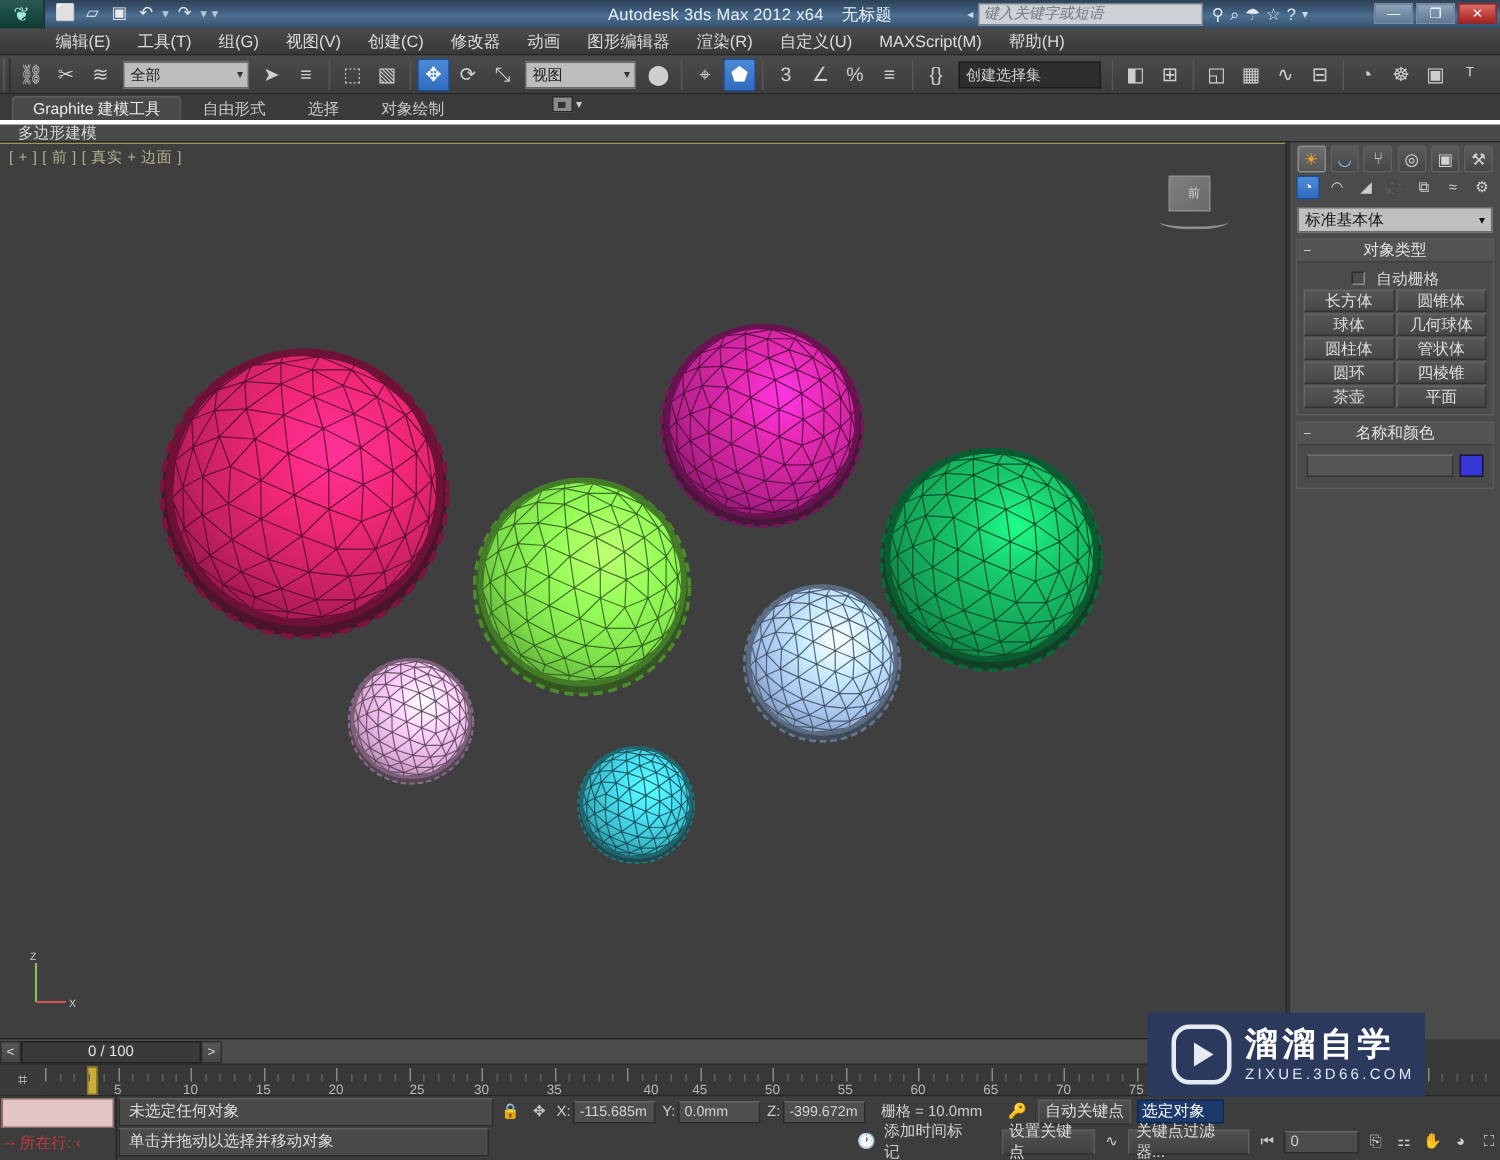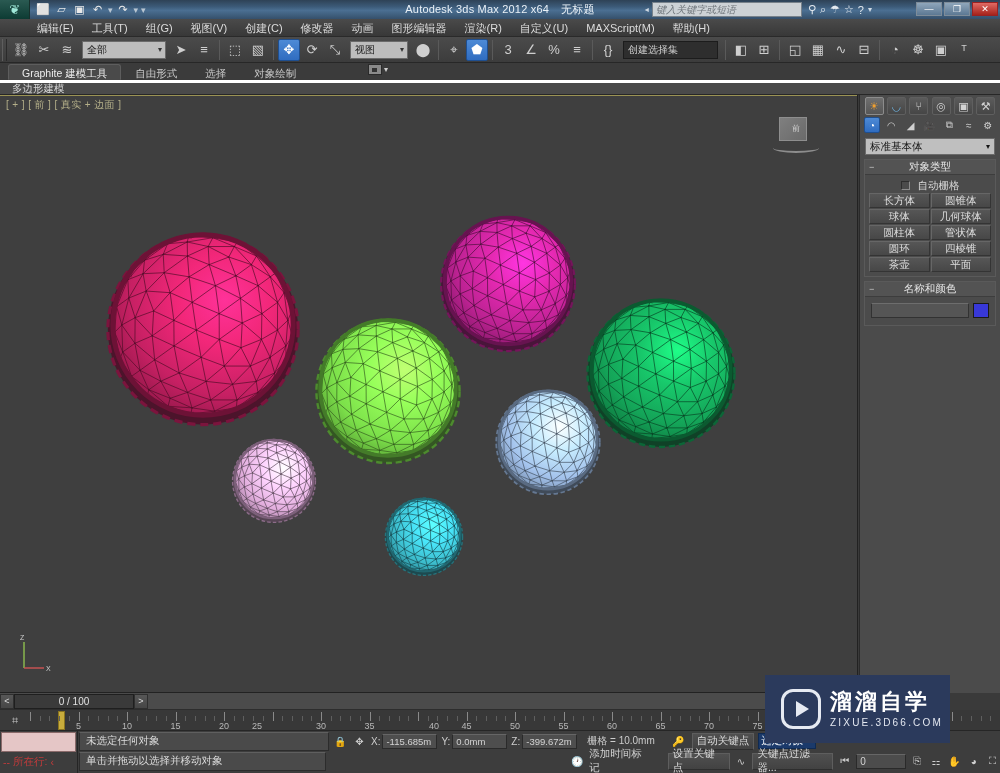--- a/index.html
+++ b/index.html
@@ -254,21 +254,21 @@
     width:50px;height:15px;background:#4c4c4c;border:1px solid #2a2a2a;border-top-color:#666;
     color:#d2d2d2;font-size:10px;padding-left:3px;display:flex;align-items:center;
   }
   .navicon {
     width:15px;height:15px; display:flex;align-items:center;justify-content:center;
     font-size:10px; color:#d0d0d0;
   }
 
   
   .watermark {
-    position:absolute; left:765px; top:675px; width:185px; height:68px;
+    position:absolute; left:765px; top:675px; width:185px; height:56px;
     background:#2b3a5c; display:flex; align-items:center; gap:9px; padding-left:16px;
     z-index: 40;
   }
   .wm-logo {
     width:40px;height:40px;border:3px solid #e6eaf2;border-radius:12px;
     display:flex;align-items:center;justify-content:center;
   }
   .wm-logo .tri {
     width:0;height:0;border-left:13px solid #e6eaf2;
     border-top:8px solid transparent;border-bottom:8px solid transparent;
@@ -342,21 +342,21 @@
     </div>
     <div class="tb">➤</div>
     <div class="tb">≡</div>
     <div class="tsep"></div>
     <div class="tb">⬚</div>
     <div class="tb">▧</div>
     <div class="tsep"></div>
     <div class="tb active">✥</div>
     <div class="tb">⟳</div>
     <div class="tb">⤡</div>
-    <div class="combo" style="width:58px;margin:0 3px;">
+    <div class="combo" style="width:74px;margin:0 3px;">
       <span>视图</span>
       <span class="caret">▾</span>
     </div>
     <div class="tb">⬤</div>
     <div class="tsep"></div>
     <div class="tb">⌖</div>
     <div class="tb active">⬟</div>
     <div class="tsep"></div>
     <div class="tb">3</div>
     <div class="tb">∠</div>
@@ -2604,21 +2604,21 @@
         <div class="ruler-tick" style="left: 911.8px; height: 5px; background: rgb(95, 95, 95);"></div>
         <div class="ruler-tick" style="left: 921.5px; height: 9px; background: rgb(138, 138, 138);"></div>
         <div class="ruler-tick" style="left: 931.2px; height: 5px; background: rgb(95, 95, 95);"></div>
         <div class="ruler-tick" style="left: 940.9px; height: 5px; background: rgb(95, 95, 95);"></div>
         <div class="ruler-tick" style="left: 950.6px; height: 5px; background: rgb(95, 95, 95);"></div>
         <div class="ruler-tick" style="left: 960.3px; height: 5px; background: rgb(95, 95, 95);"></div>
         <div class="ruler-lbl" style="left: 48.5px;">5</div>
         <div class="ruler-lbl" style="left: 97px;">10</div>
         <div class="ruler-lbl" style="left: 145.5px;">15</div>
         <div class="ruler-lbl" style="left: 194px;">20</div>
-        <div class="ruler-lbl" style="left: 227px;">25</div>
+        <div class="ruler-lbl" style="left: 248px;">25</div>
         <div class="ruler-lbl" style="left: 291px;">30</div>
         <div class="ruler-lbl" style="left: 339.5px;">35</div>
         <div class="ruler-lbl" style="left: 388px; margin-left: 16px;">40</div>
         <div class="ruler-lbl" style="left: 436.5px;">45</div>
         <div class="ruler-lbl" style="left: 485px;">50</div>
         <div class="ruler-lbl" style="left: 533.5px;">55</div>
         <div class="ruler-lbl" style="left: 582px;">60</div>
         <div class="ruler-lbl" style="left: 630.5px;">65</div>
         <div class="ruler-lbl" style="left: 679px;">70</div>
         <div class="ruler-lbl" style="left: 727.5px;">75</div>

